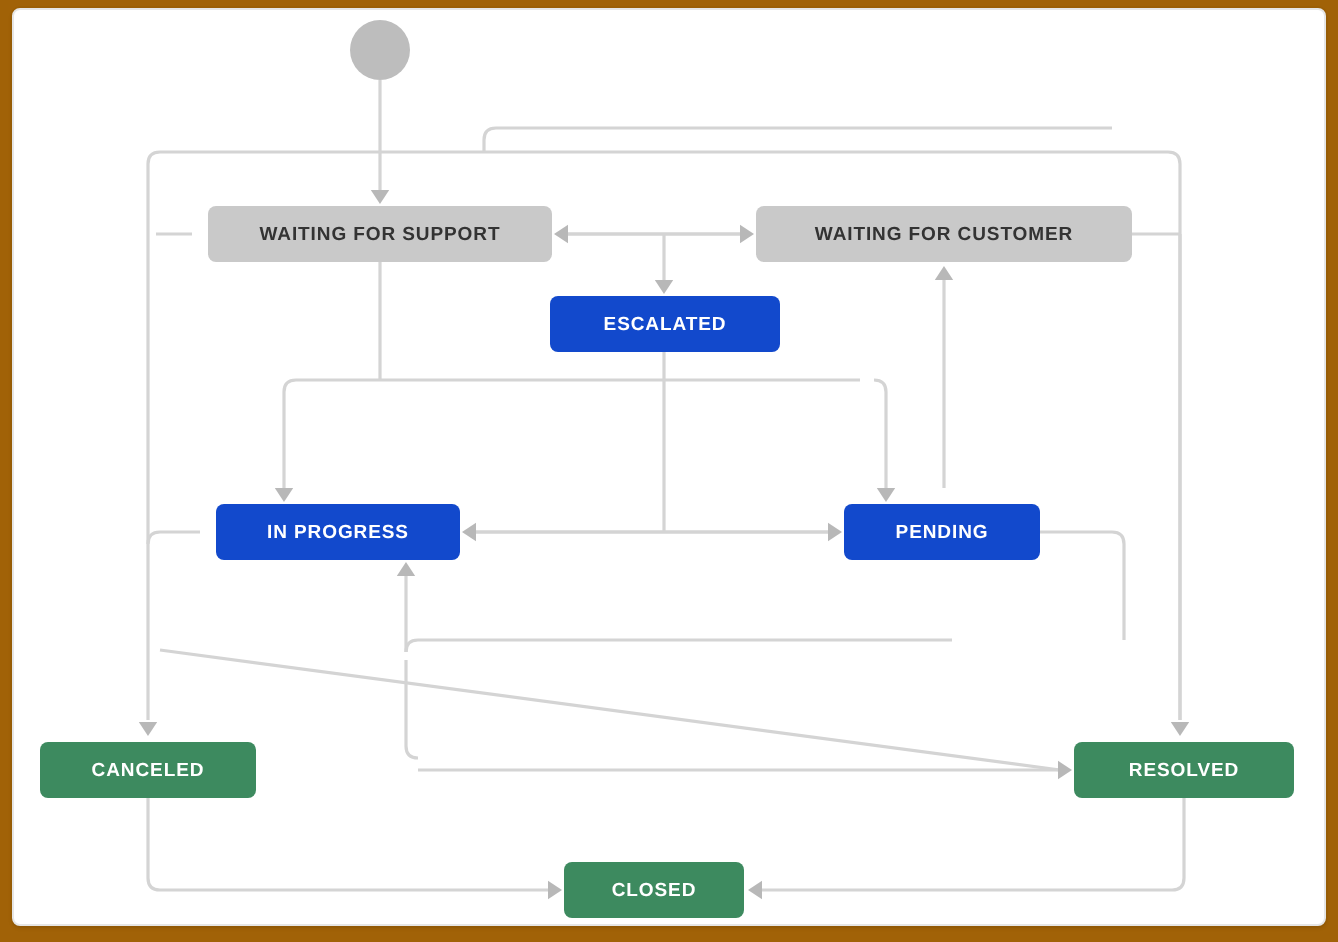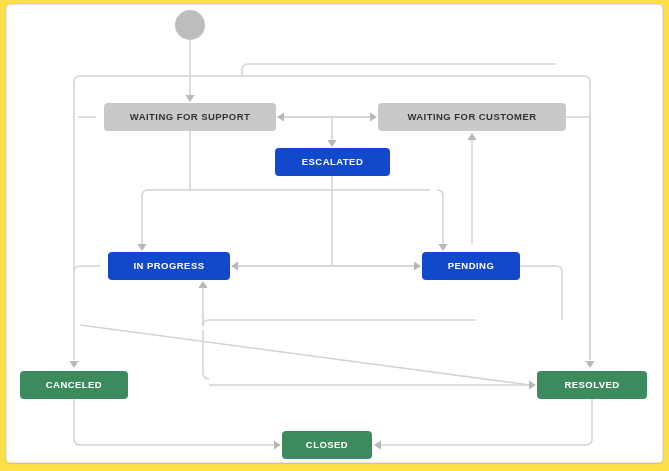--- a/index.html
+++ b/index.html
@@ -5,21 +5,21 @@
   html, body {
     margin: 0;
     padding: 0;
     background: #ffffff;
     font-family: "Liberation Sans", sans-serif;
   }
   #app {
     position: relative;
     width: 669px;
     height: 471px;
-    background: #fde047;
+    background: #a16207;
     overflow: hidden;
   }
   .canvas-frame {
     position: absolute;
     left: 6px;
     top: 4px;
     width: 657px;
     height: 459px;
     background: #ffffff;
     border: 1px solid #e6e6e6;

